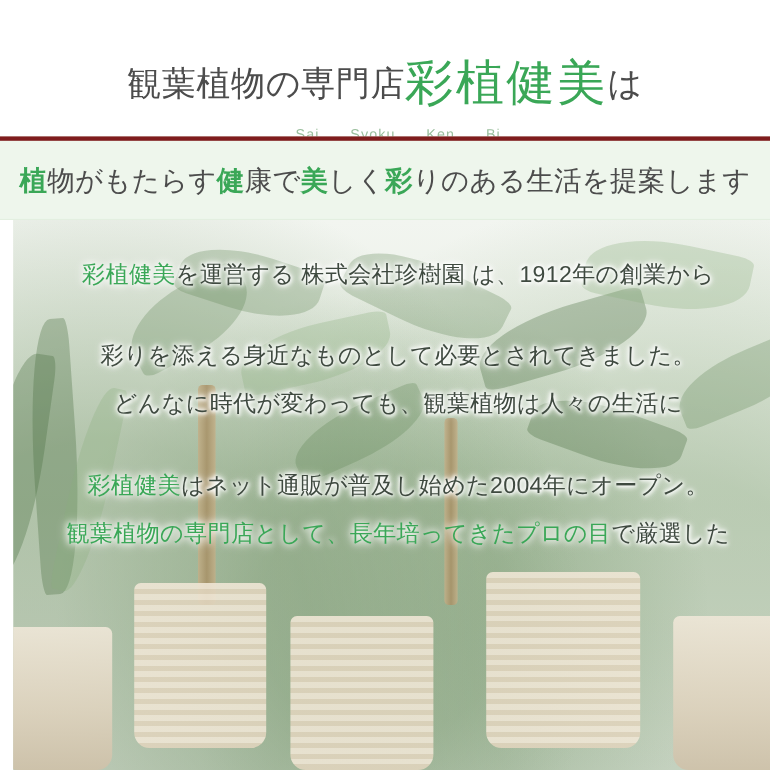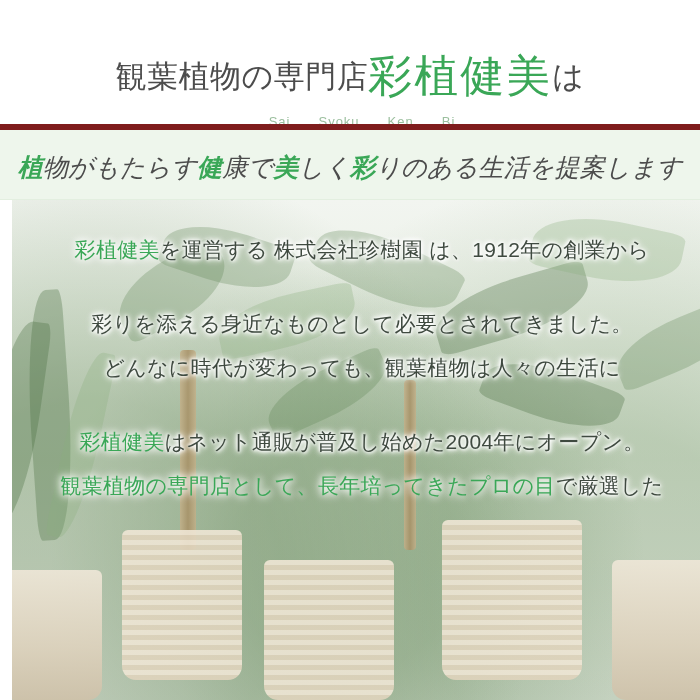--- a/index.html
+++ b/index.html
@@ -70,24 +70,23 @@
   }
 
   
   .band {
     position: absolute;
     top: 124px;
     left: 0;
     width: 700px;
     height: 76px;
     background: #eef6ec;
-    border-top: 6px solid #7f1d1d;
+    border-top: 4px solid #7f1d1d;
     border-bottom: 1px solid #e3efe0;
     box-sizing: border-box;
-    font-style: italic;
   }
   .band-text {
     position: absolute;
     left: 0;
     top: 20px;
     width: 700px;
     text-align: center;
     white-space: nowrap;
     font-size: 25px;
     line-height: 34px;

